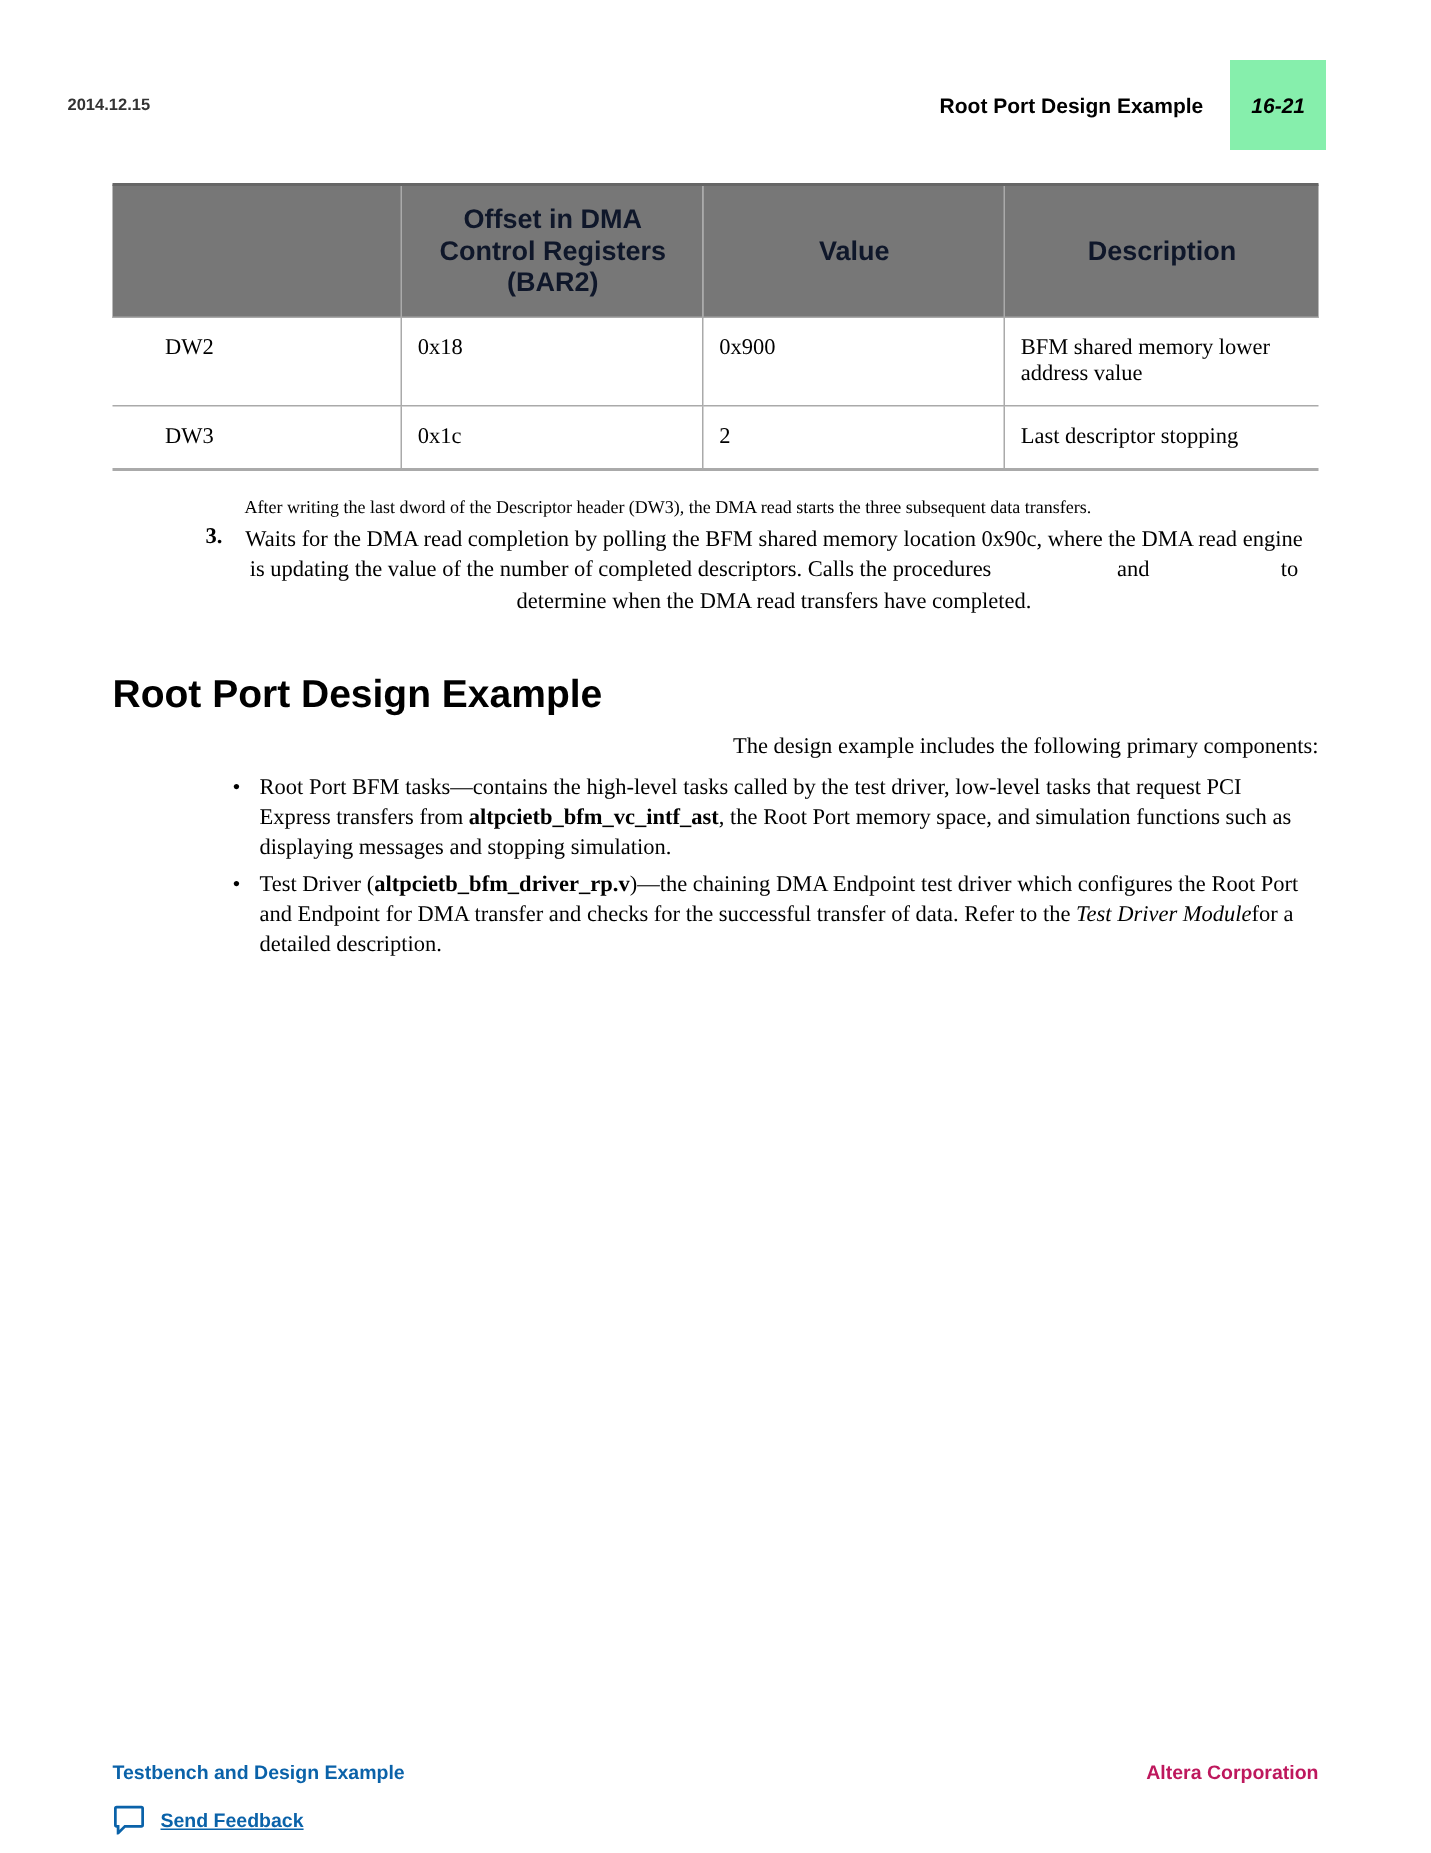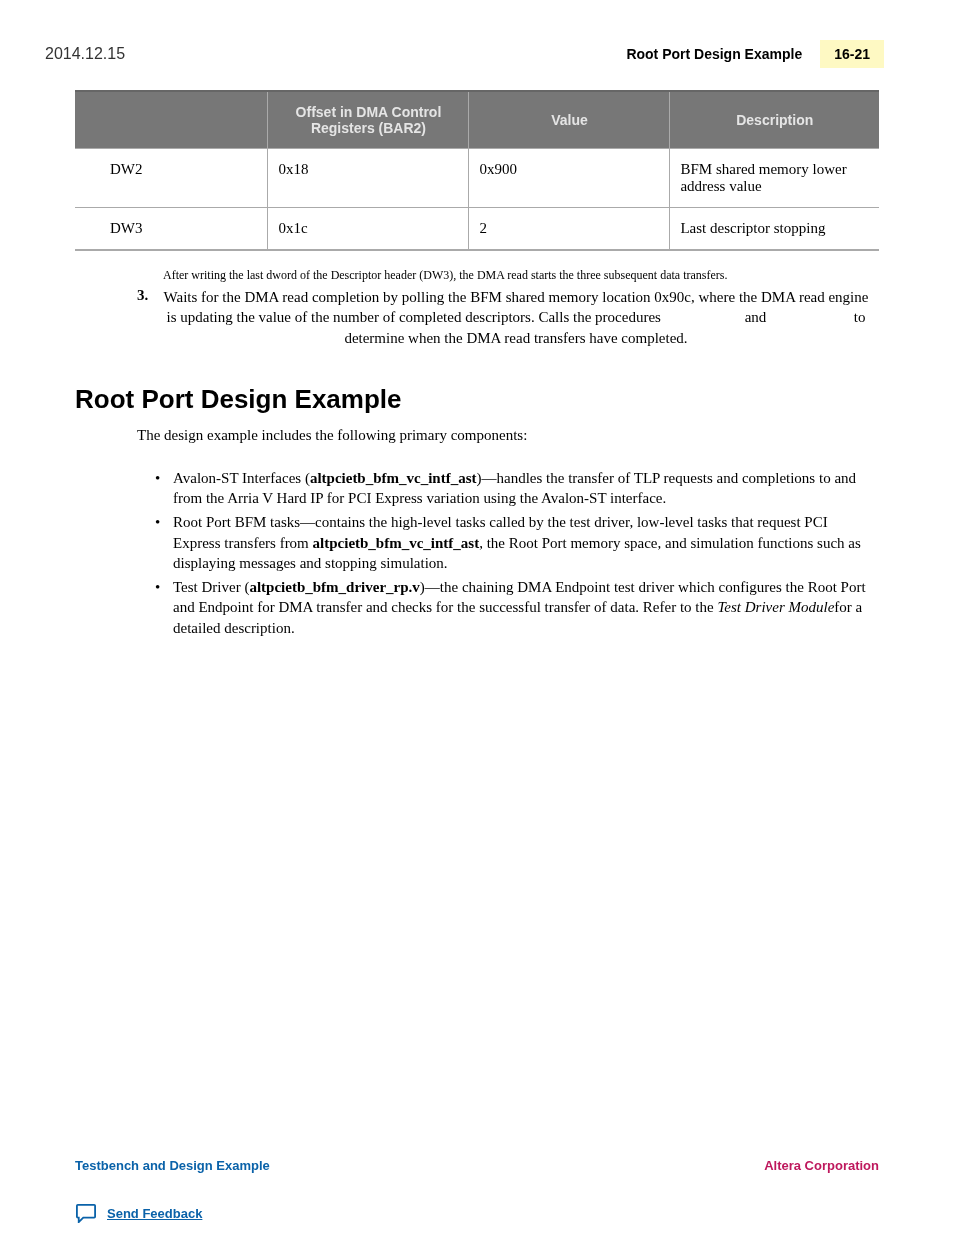--- a/index.html
+++ b/index.html
@@ -12,57 +12,59 @@
     color: #000;
   }
   .page-header {
     display: flex;
     justify-content: space-between;
     align-items: center;
     padding: 40px 70px 10px 45px;
   }
   .date {
     font-family: 'Segoe UI', Arial, sans-serif;
-    font-size: 16px;
+    font-size: 11px;
     color: #333;
+    font-weight: bold;
   }
   .header-right {
     display: flex;
     align-items: center;
     gap: 18px;
   }
   .header-title {
     font-family: 'Segoe UI', Arial, sans-serif;
     font-weight: 700;
     font-size: 14px;
     color: #000;
   }
   .page-num {
     font-family: 'Segoe UI', Arial, sans-serif;
     font-weight: 700;
     font-size: 14px;
-    background: #fef9c3;
-    padding: 6px 14px;
+    background: #86efac;
+    padding: 22px 14px;
     color: #000;
+    font-style: italic;
   }
   .content {
     padding: 12px 75px 0 75px;
   }
   table {
     width: 100%;
     border-collapse: collapse;
     border-top: 2px solid #666;
     border-bottom: 2px solid #aaa;
   }
   th {
     background: #777;
-    color: #e5e5e5;
-    font-family: 'Segoe UI', Arial, sans-serif;
-    font-weight: 700;
-    font-size: 14px;
+    color: #0f172a;
+    font-family: 'Segoe UI', Arial, sans-serif;
+    font-weight: 700;
+    font-size: 18px;
     padding: 12px 10px;
     border-right: 1px solid #aaa;
     border-bottom: 1px solid #aaa;
     text-align: center;
     vertical-align: middle;
   }
   th:last-child { border-right: none; }
   th:first-child { width: 24%; }
   th:nth-child(2) { width: 25%; }
   th:nth-child(3) { width: 25%; }
@@ -108,21 +110,22 @@
     font-family: 'Segoe UI', Arial, sans-serif;
     font-weight: 700;
     font-size: 26px;
     margin-top: 36px;
     margin-bottom: 12px;
   }
   .section-intro {
     font-family: Georgia, serif;
     font-size: 15px;
     padding-left: 62px;
-    margin-bottom: 24px;
+    margin-bottom: 8px;
+    text-align: right;
   }
   .bullets {
     padding-left: 80px;
     padding-right: 10px;
   }
   .bullet {
     position: relative;
     font-family: Georgia, serif;
     font-size: 15px;
     line-height: 1.35;
@@ -130,21 +133,21 @@
     margin-bottom: 4px;
   }
   .bullet::before {
     content: "•";
     position: absolute;
     left: 0;
     top: 0;
   }
   .footer {
     position: absolute;
-    bottom: 62px;
+    bottom: 46px;
     left: 75px;
     right: 75px;
     display: flex;
     justify-content: space-between;
     align-items: center;
   }
   .footer-left {
     font-family: 'Segoe UI', Arial, sans-serif;
     font-weight: 700;
     font-size: 13px;
@@ -223,23 +226,20 @@
     <div class="num-body">
       <span>Waits for the DMA read completion by polling the BFM shared memory location 0x90c, where the DMA read engine is updating the value of the number of completed descriptors. Calls the procedures</span><span style="display:inline-block; width:80px;"></span><span> and </span><span style="display:inline-block; width:80px;"></span><span> to determine when the DMA read transfers have completed.</span>
     </div>
   </div>
 
   <h2>Root Port Design Example</h2>
   <div class="section-intro">The design example includes the following primary components:</div>
 
   <div class="bullets">
     <div class="bullet">
-      <span>Avalon-ST Interfaces (</span><span class="b">altpcietb_bfm_vc_intf_ast</span><span>)—handles the transfer of TLP requests and completions to and from the Arria V Hard IP for PCI Express variation using the Avalon‑ST interface.</span>
-    </div>
-    <div class="bullet">
       <span>Root Port BFM tasks—contains the high-level tasks called by the test driver, low‑level tasks that request PCI Express transfers from </span><span class="b">altpcietb_bfm_vc_intf_ast</span><span>, the Root Port memory space, and simulation functions such as displaying messages and stopping simulation.</span>
     </div>
     <div class="bullet">
       <span>Test Driver (</span><span class="b">altpcietb_bfm_driver_rp.v</span><span>)—the chaining DMA Endpoint test driver which configures the Root Port and Endpoint for DMA transfer and checks for the successful transfer of data. Refer to the </span><span class="i">Test Driver Module</span><span>for a detailed description.</span>
     </div>
   </div>
 
 </div>
 
 <div class="footer">

